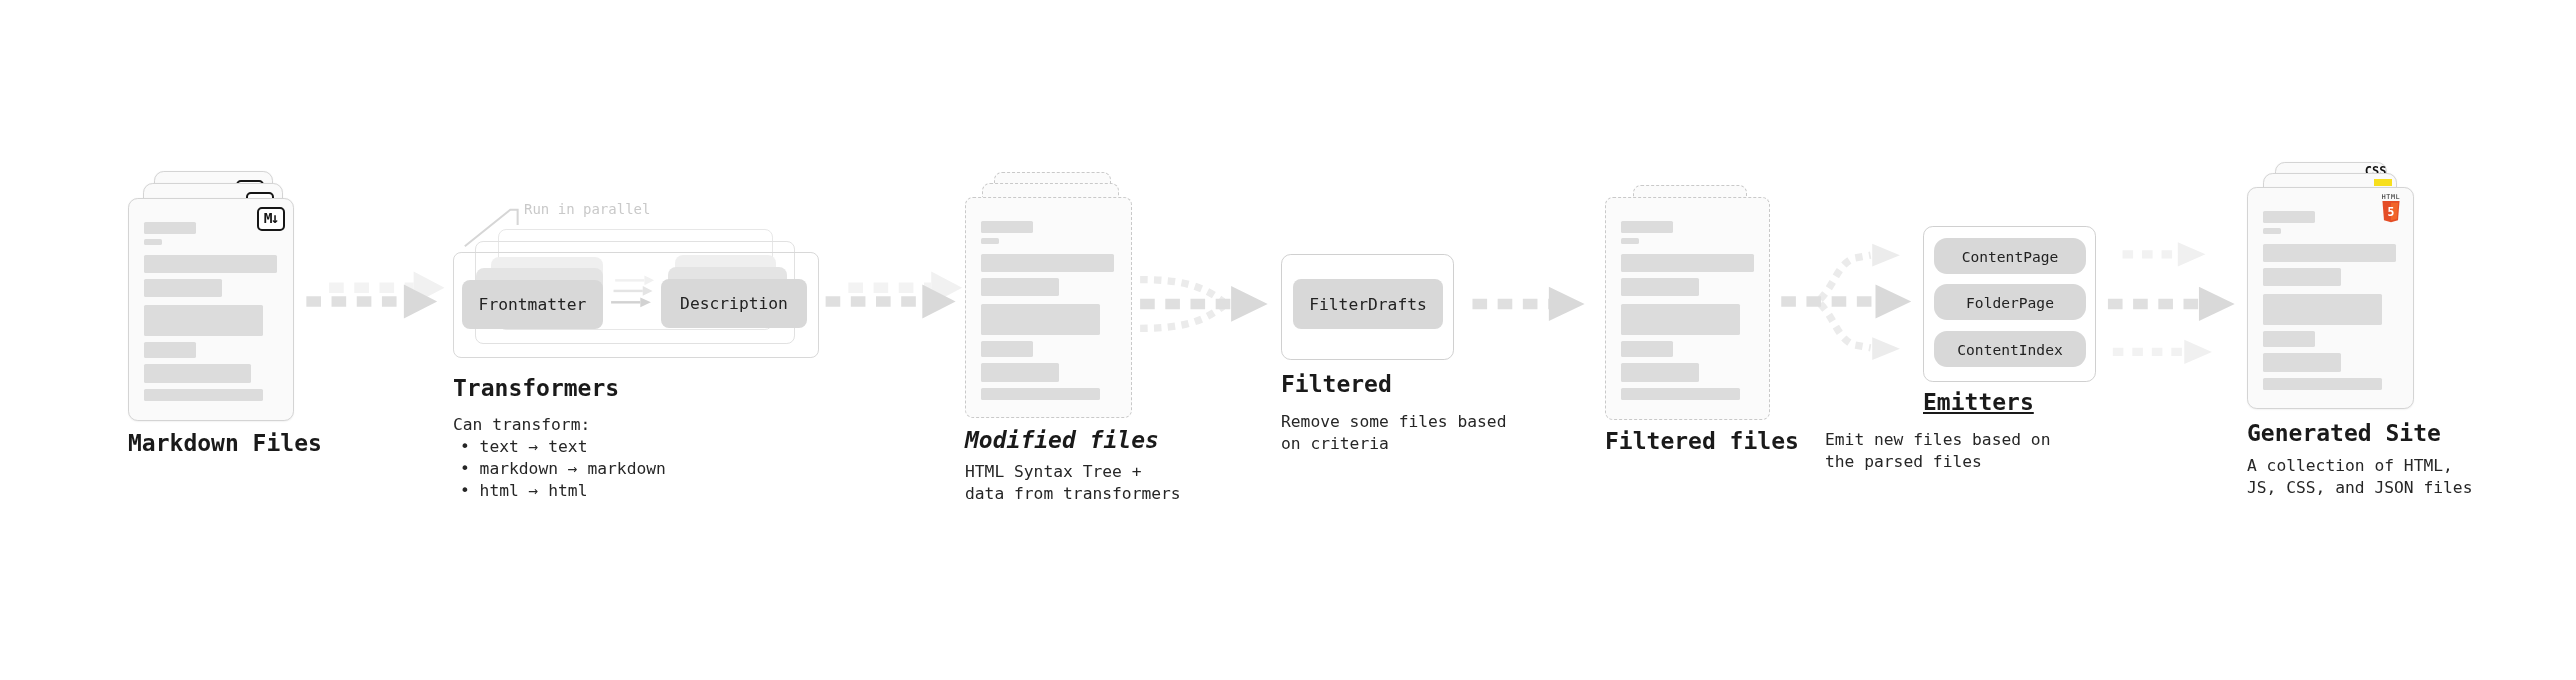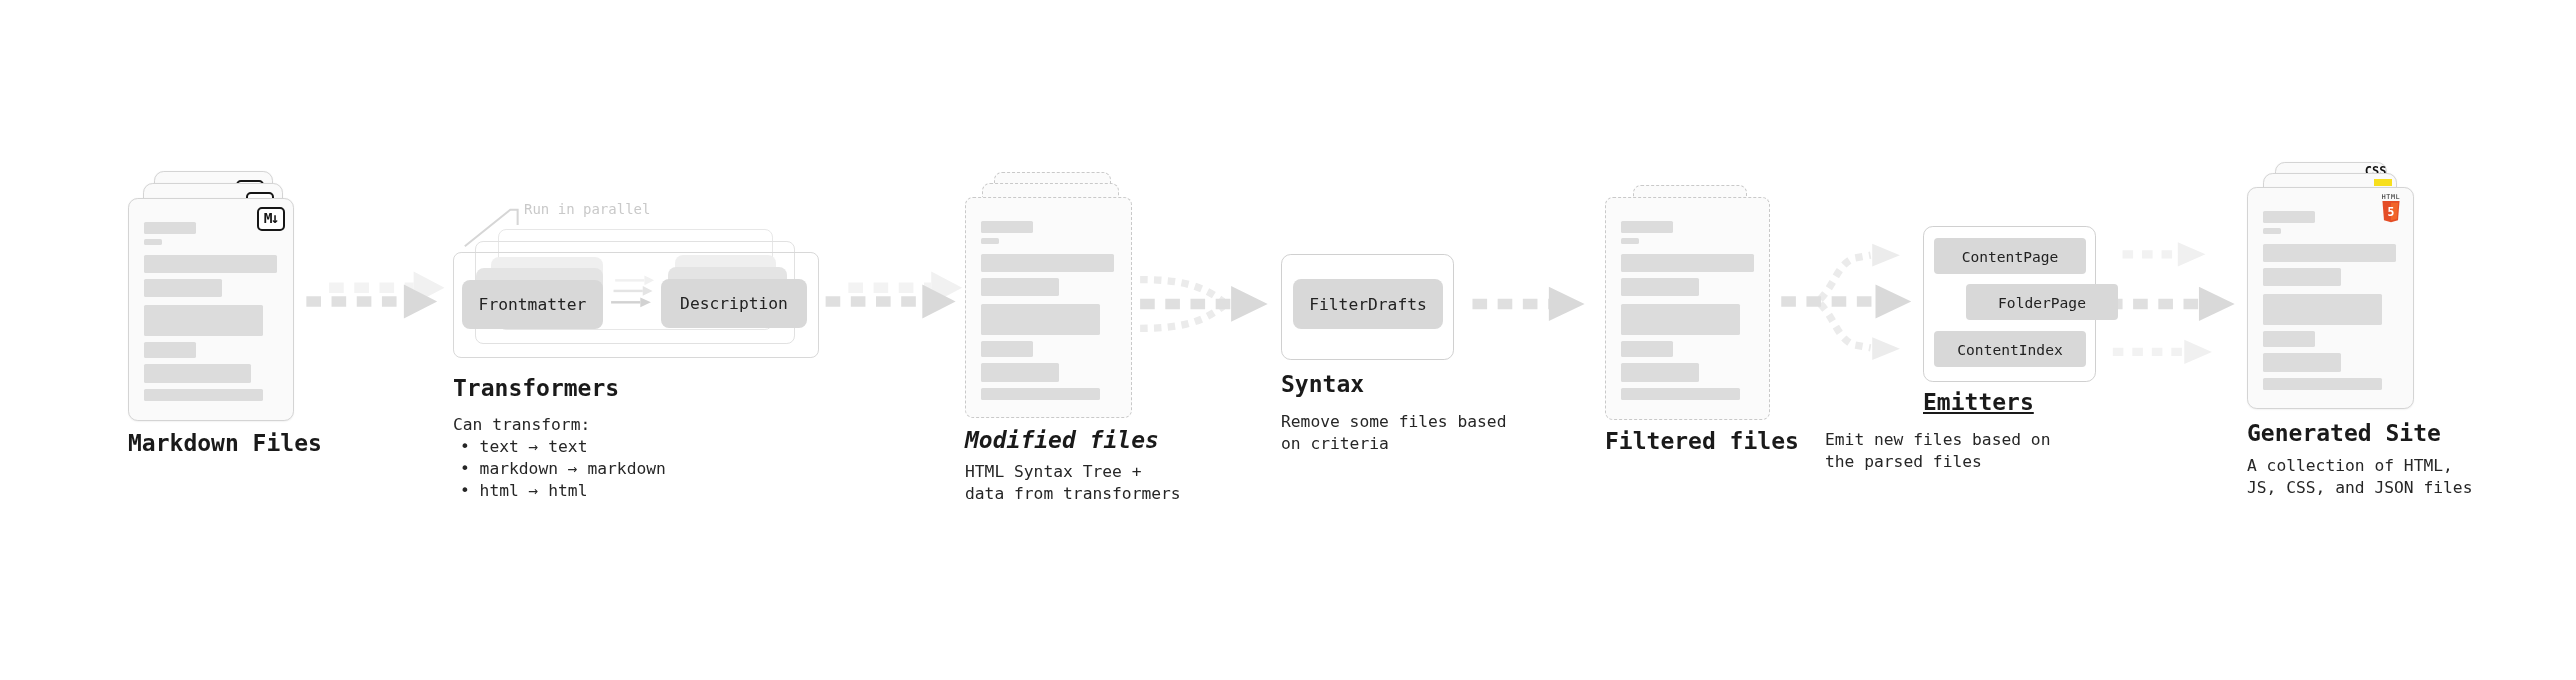--- a/index.html
+++ b/index.html
@@ -40,21 +40,21 @@
   .ghost-box { position:absolute; box-sizing:border-box; border:1.6px solid #e7e7e7; border-radius:8.1px; background:transparent; }
   .ghost-box.mid   { border-color:#e1e1e1; }
   .ghost-box.front { border-color:#d8d8d8; }
   .outline-box { position:absolute; box-sizing:border-box; background:#ffffff; border:1.6px solid #d0d0d0; border-radius:9.8px; }
 
   .btn {
     position:absolute; box-sizing:border-box; background:#d8d8d8; border-radius:8.1px;
     color:#222; font-size:16.3px; display:flex; align-items:center; justify-content:center;
     white-space:nowrap;
   }
-  .btn.small { font-size:14.6px; border-radius:4px; }
+  .btn.small { font-size:14.6px; border-radius:13px; }
   .btn.g2 { background:#e4e4e4; }
   .btn.g3 { background:#efefef; }
 
   
   .node-label { position:absolute; font-size:23px; font-weight:bold; color:#1a1a1a; white-space:nowrap; line-height:1.15; }
   .desc { position:absolute; font-size:16.3px; color:#262626; line-height:22px; white-space:nowrap; }
   .annotation { position:absolute; font-size:14px; color:#c9c9c9; white-space:nowrap; }
 
   
   .dashMain  { stroke:#dfdfdf; stroke-width:13; stroke-dasharray:18 13; }
@@ -199,21 +199,21 @@
     <div class="node-label" style="left:965px;top:427px;font-style:italic;">Modified files</div>
     <div class="desc" style="left:965px;top:461px;">
       <div>HTML Syntax Tree +</div>
       <div>data from transformers</div>
     </div>
   </div>
 
   <div>
     <div class="outline-box" style="left:1281px;top:254px;width:173px;height:106px;"></div>
     <div class="btn" style="left:1293px;top:279px;width:150px;height:50px;">FilterDrafts</div>
-    <div class="node-label" style="left:1281px;top:371px;">Syntax</div>
+    <div class="node-label" style="left:1281px;top:371px;">Filtered</div>
     <div class="desc" style="left:1281px;top:411px;">
       <div>Remove some files based</div>
       <div>on criteria</div>
     </div>
   </div>
 
   <div>
     <div class="doc dashed" style="left:1633px;top:185px;width:114px;height:49px;"></div>
     <div class="doc dashed" style="left:1605px;top:197px;width:165px;height:223px;">
       <div class="bars">
@@ -226,21 +226,21 @@
         <i style="width:78px;height:19.5px;margin-top:5.7px;"></i>
         <i style="width:119px;height:12.2px;margin-top:5.7px;"></i>
       </div>
     </div>
     <div class="node-label" style="left:1605px;top:428px;">Filtered files</div>
   </div>
 
   <div>
     <div class="outline-box" style="left:1923px;top:226px;width:173px;height:156px;"></div>
     <div class="btn small" style="left:1934px;top:238px;width:152px;height:36px;">ContentPage</div>
-    <div class="btn small" style="left:1934px;top:284px;width:152px;height:36px;margin-left:32px;">FolderPage</div>
+    <div class="btn small" style="left:1934px;top:284px;width:152px;height:36px;">FolderPage</div>
     <div class="btn small" style="left:1934px;top:331px;width:152px;height:36px;">ContentIndex</div>
     <div class="node-label" style="left:1923px;top:389px;text-decoration:underline;">Emitters</div>
     <div class="desc" style="left:1825px;top:429px;">
       <div>Emit new files based on</div>
       <div>the parsed files</div>
     </div>
   </div>
 
   <div>
     <div class="doc" style="left:2275px;top:162px;width:112px;height:57px;">

